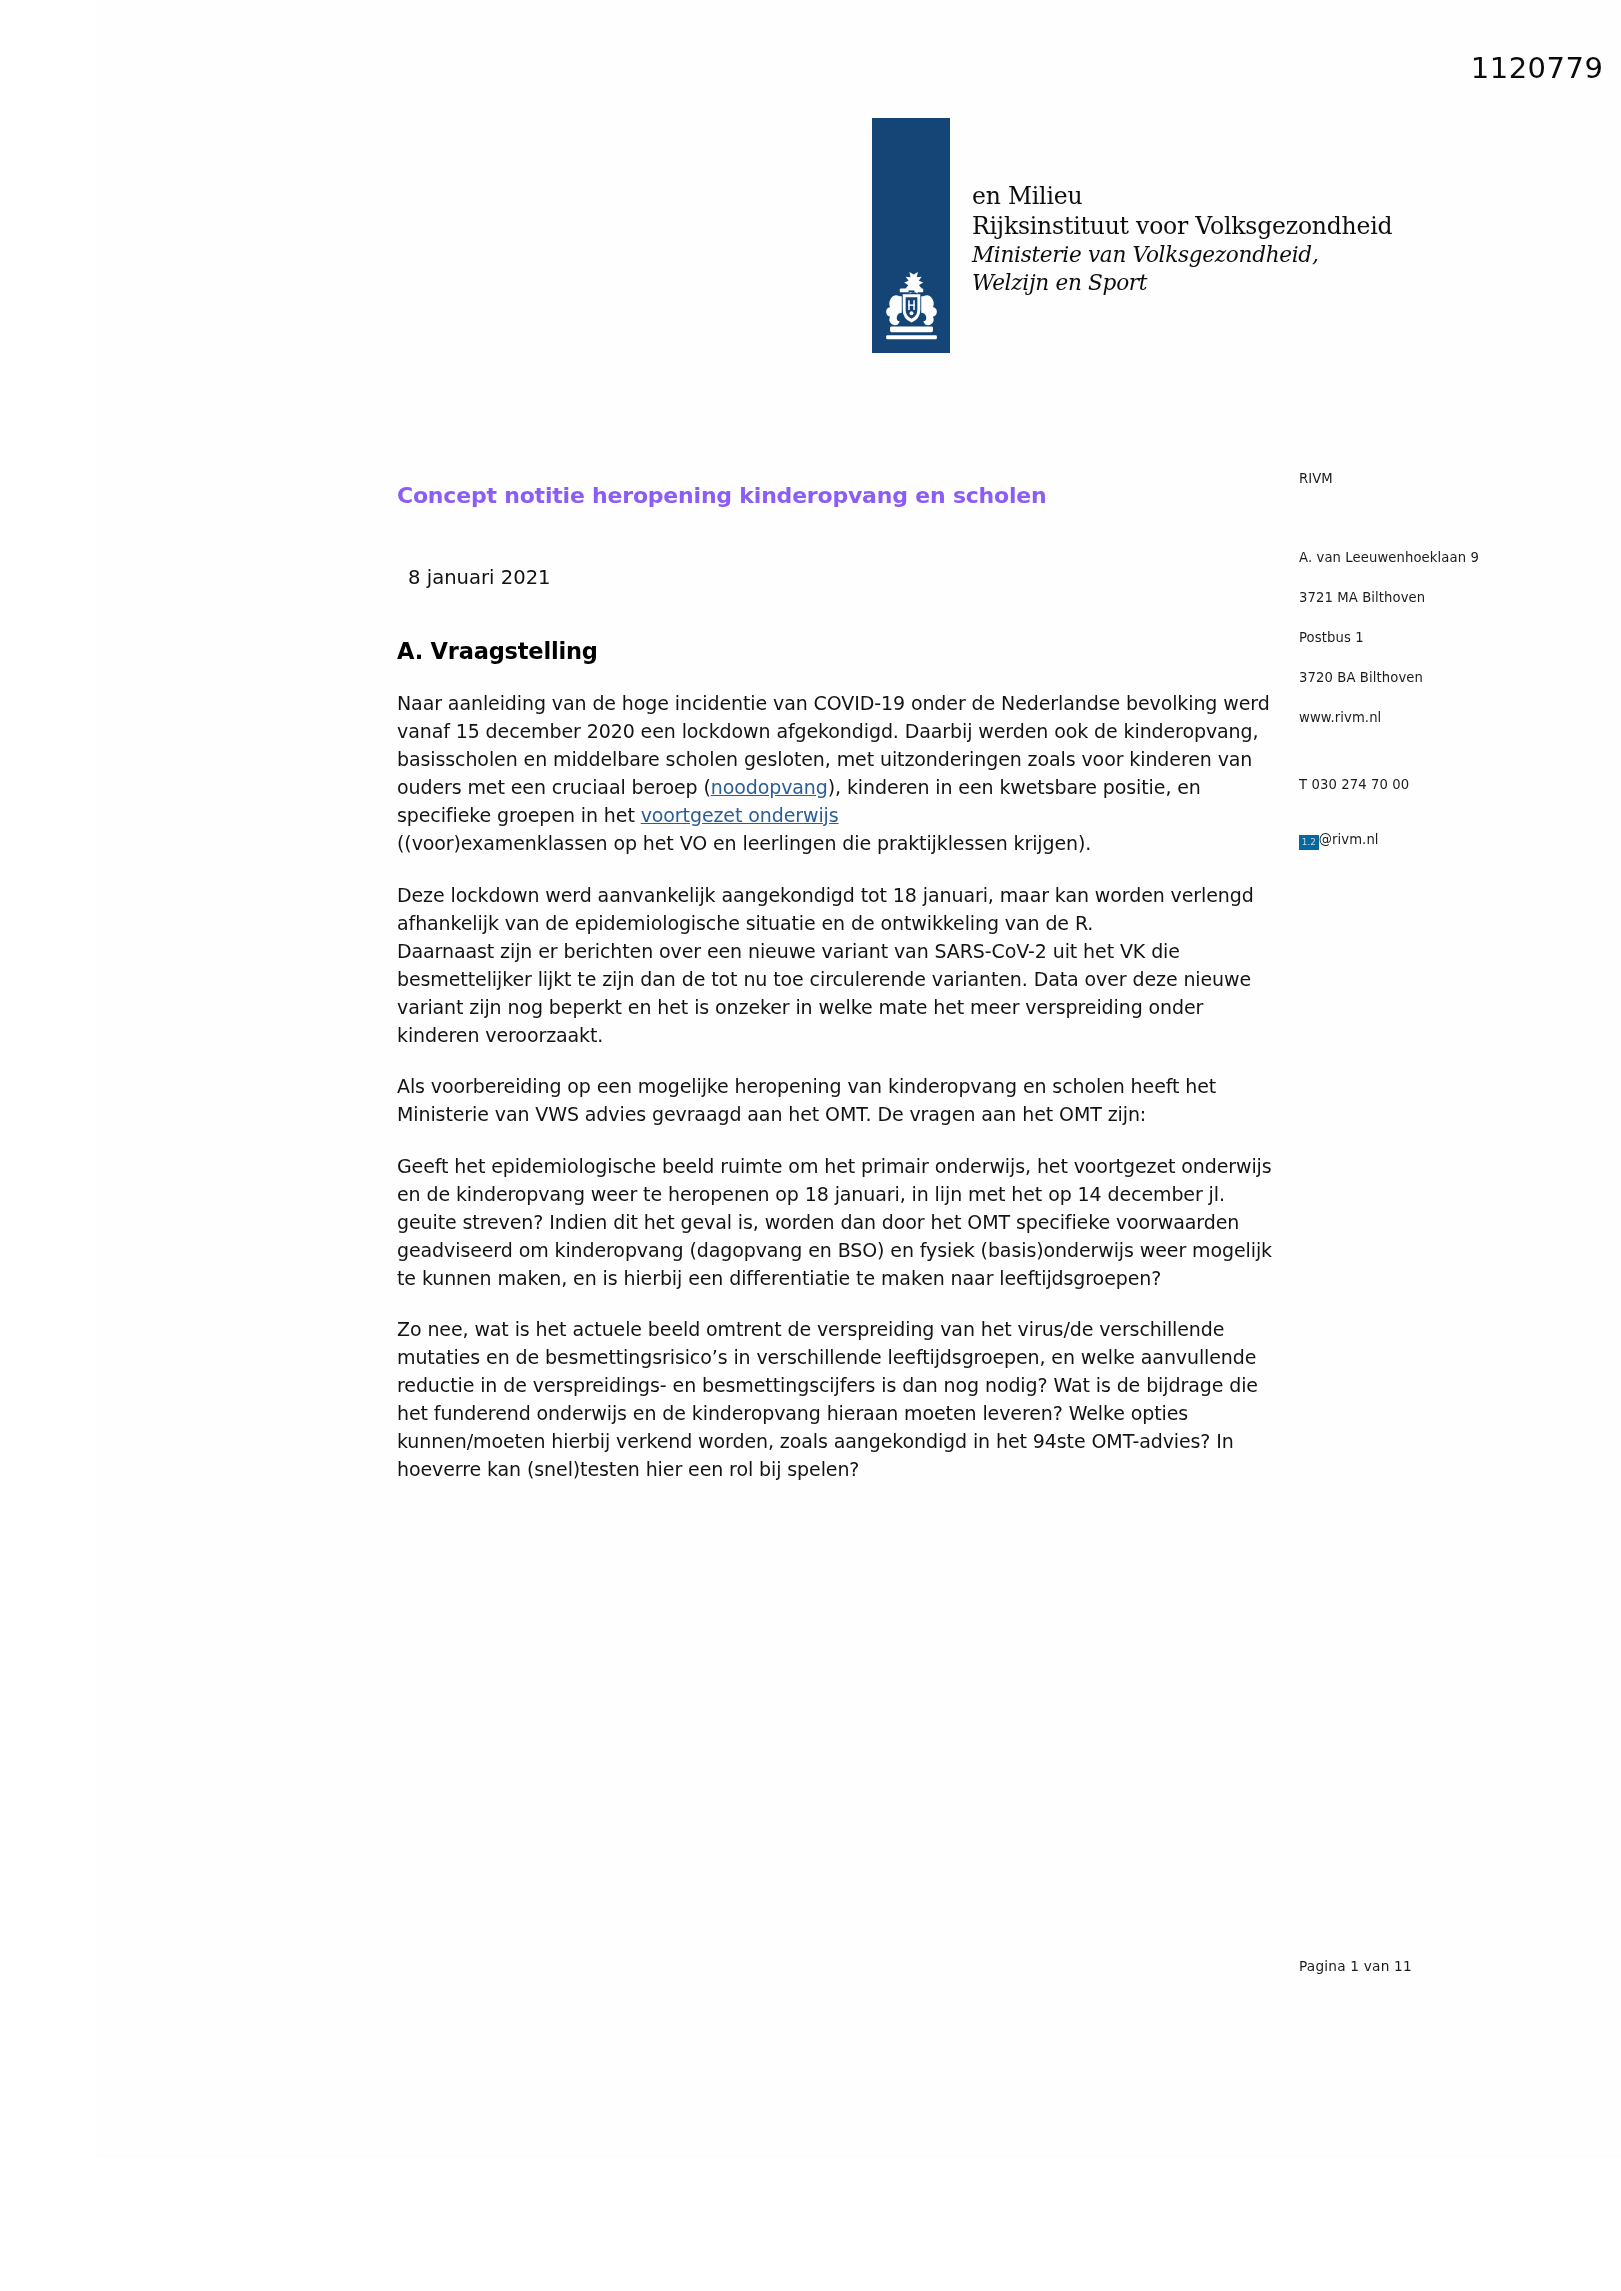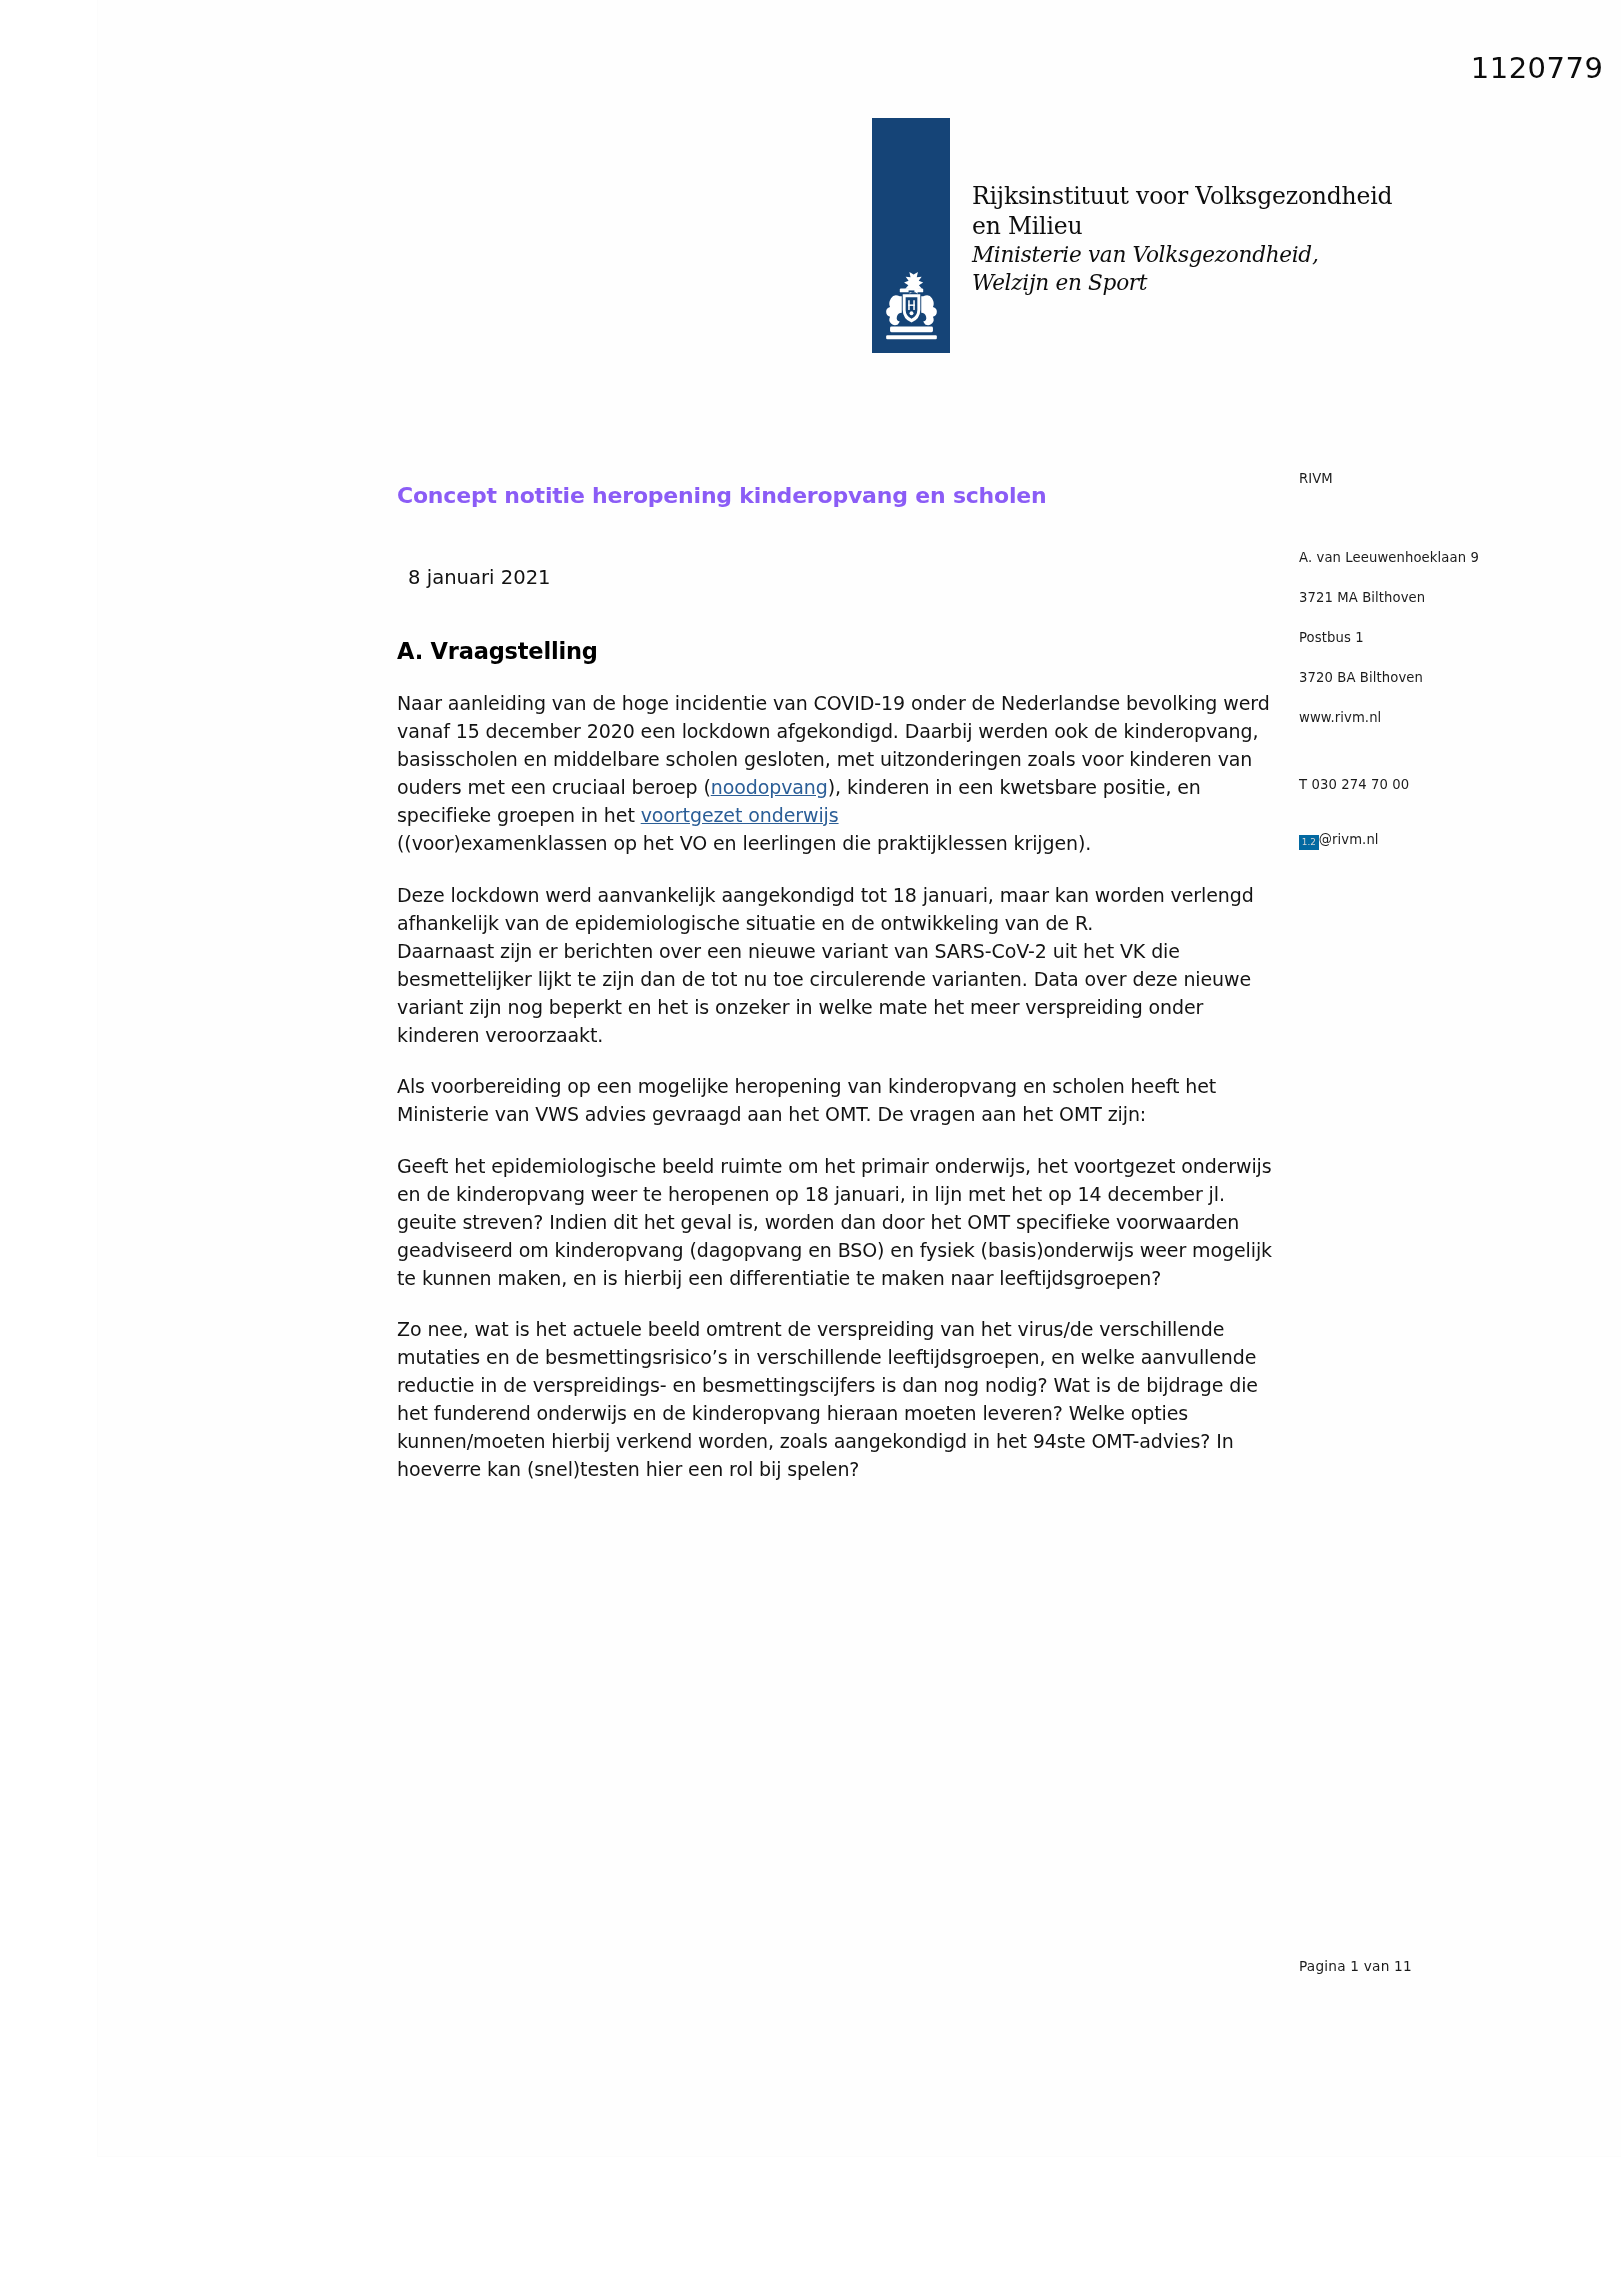--- a/index.html
+++ b/index.html
@@ -210,22 +210,22 @@
         <path d="M33 24 h6 v2 h-6z"></path>
       </g>
       <g fill="#ffffff">
         <path d="M32.6 34 h1.6 v10 h-1.6z"></path>
         <path d="M37.8 34 h1.6 v10 h-1.6z"></path>
         <path d="M32.6 38.4 h6.8 v1.5 h-6.8z"></path>
         <circle cx="36" cy="47.5" r="2"></circle>
       </g>
     </svg>
     <div id="logo-text">
+      <div class="logo-line-roman">en Milieu</div>
       <div class="logo-line-roman">Rijksinstituut voor Volksgezondheid</div>
-      <div class="logo-line-roman">en Milieu</div>
       <div class="logo-line-italic">Ministerie van Volksgezondheid,</div>
       <div class="logo-line-italic">Welzijn en Sport</div>
     </div>
   </div>
 
   <div id="main-col">
     <div id="doc-title">Concept notitie heropening kinderopvang en scholen</div>
     <div id="doc-date">8 januari 2021</div>
 
     <div id="section-a-heading">A. Vraagstelling</div>

